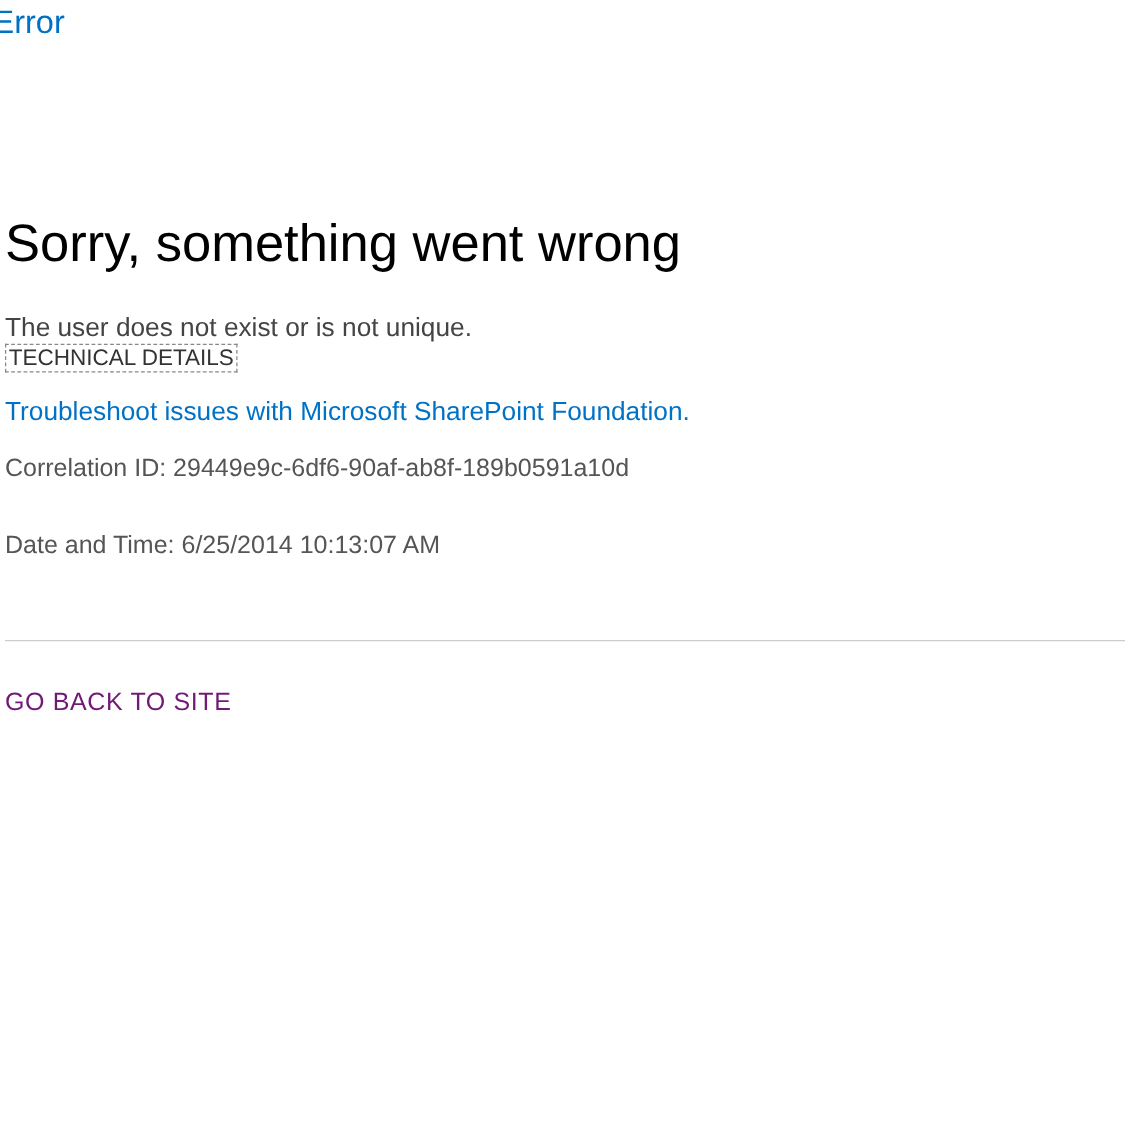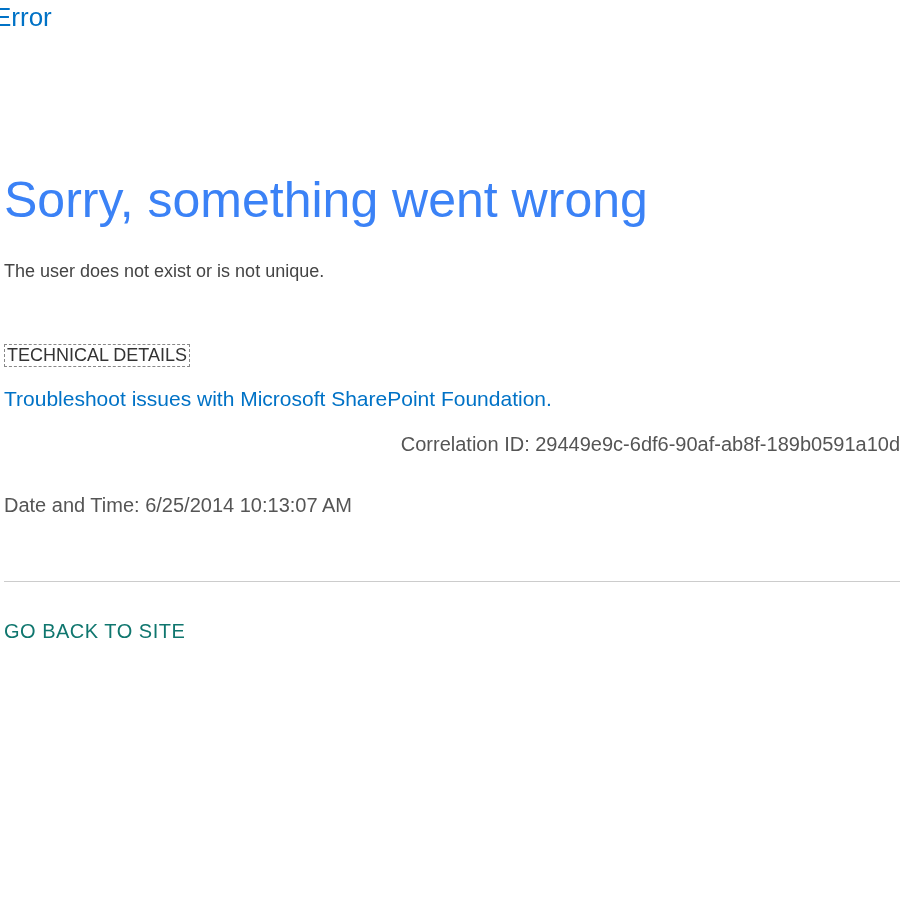--- a/index.html
+++ b/index.html
@@ -21,73 +21,71 @@
       font-size: 26px;
       font-weight: 300;
       margin: 0 0 0 -6px;
       padding-top: 2px;
     }
     .main-content {
       margin-top: 138px;
       padding-left: 4px;
     }
     .error-title {
-      font-size: 50px;
+      font-size: 42px;
       font-weight: 200;
-      color: #3b82f6;
+      color: #000000;
       letter-spacing: 0px;
     }
     .error-message {
-      font-size: 18px;
+      font-size: 21px;
       font-weight: 300;
       color: #444444;
       margin-top: 32px;
     }
     .technical-details {
       display: inline-block;
       font-size: 18px;
       font-weight: 300;
       color: #333333;
-      margin-top: 62px;
       border: 1px dashed #888888;
       padding: 0 2px;
       cursor: pointer;
     }
     .troubleshoot-link {
       display: block;
       color: #0072c6;
       font-size: 21px;
       font-weight: 400;
       margin-top: 20px;
       text-decoration: none;
       cursor: pointer;
     }
     .correlation-id {
       font-size: 20px;
       font-weight: 300;
       color: #555555;
       margin-top: 22px;
-      text-align: right;
     }
     .datetime {
       font-size: 20px;
       font-weight: 300;
       color: #555555;
       margin-top: 38px;
     }
     .divider {
       border: none;
       border-top: 1px solid #cccccc;
       margin-top: 64px;
     }
     .go-back {
       display: inline-block;
       font-size: 20px;
       font-weight: 300;
-      color: #0f766e;
+      color: #701a75;
       margin-top: 38px;
       letter-spacing: 0.5px;
       cursor: pointer;
     }
   </style>
 </head>
 <body>
 
 <div class="error-header">Error</div>
 

